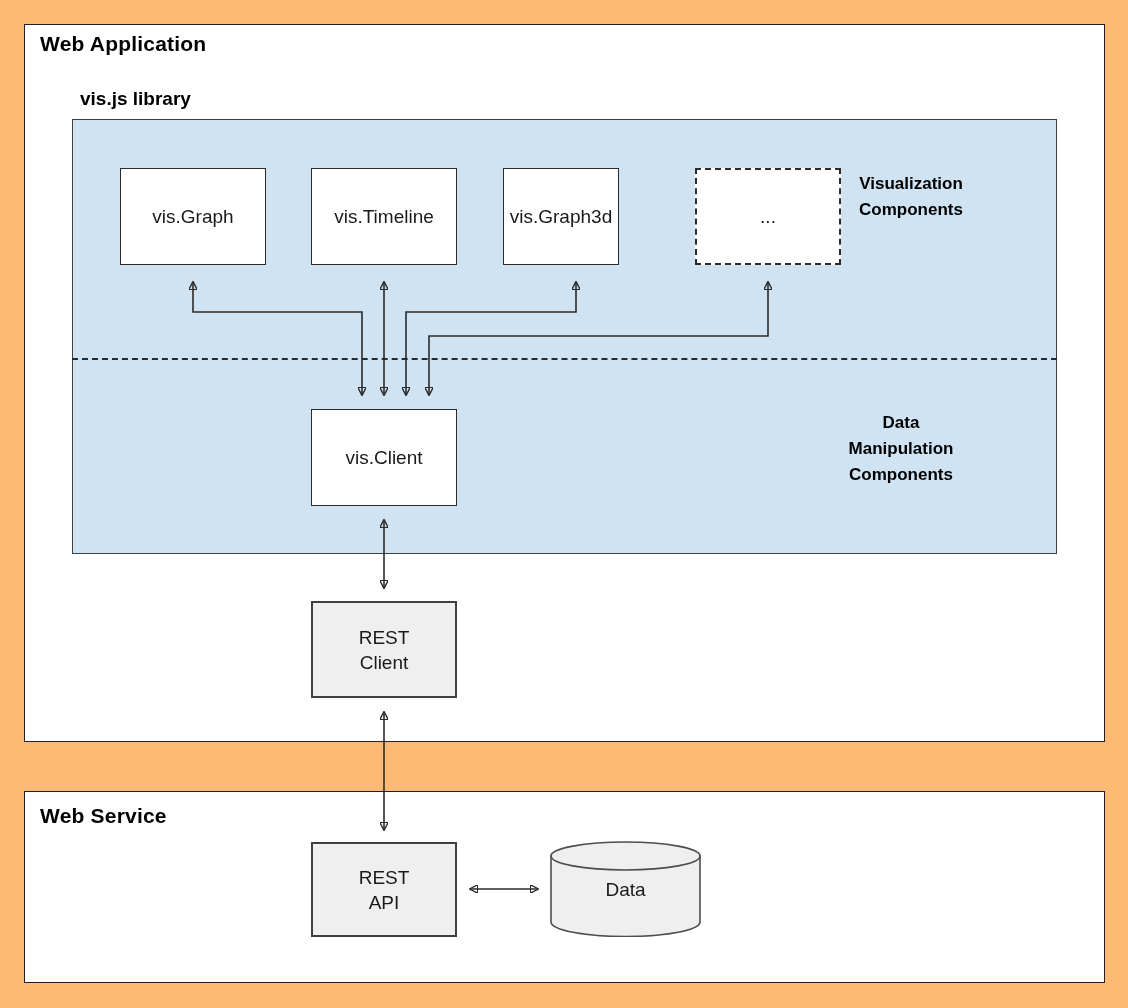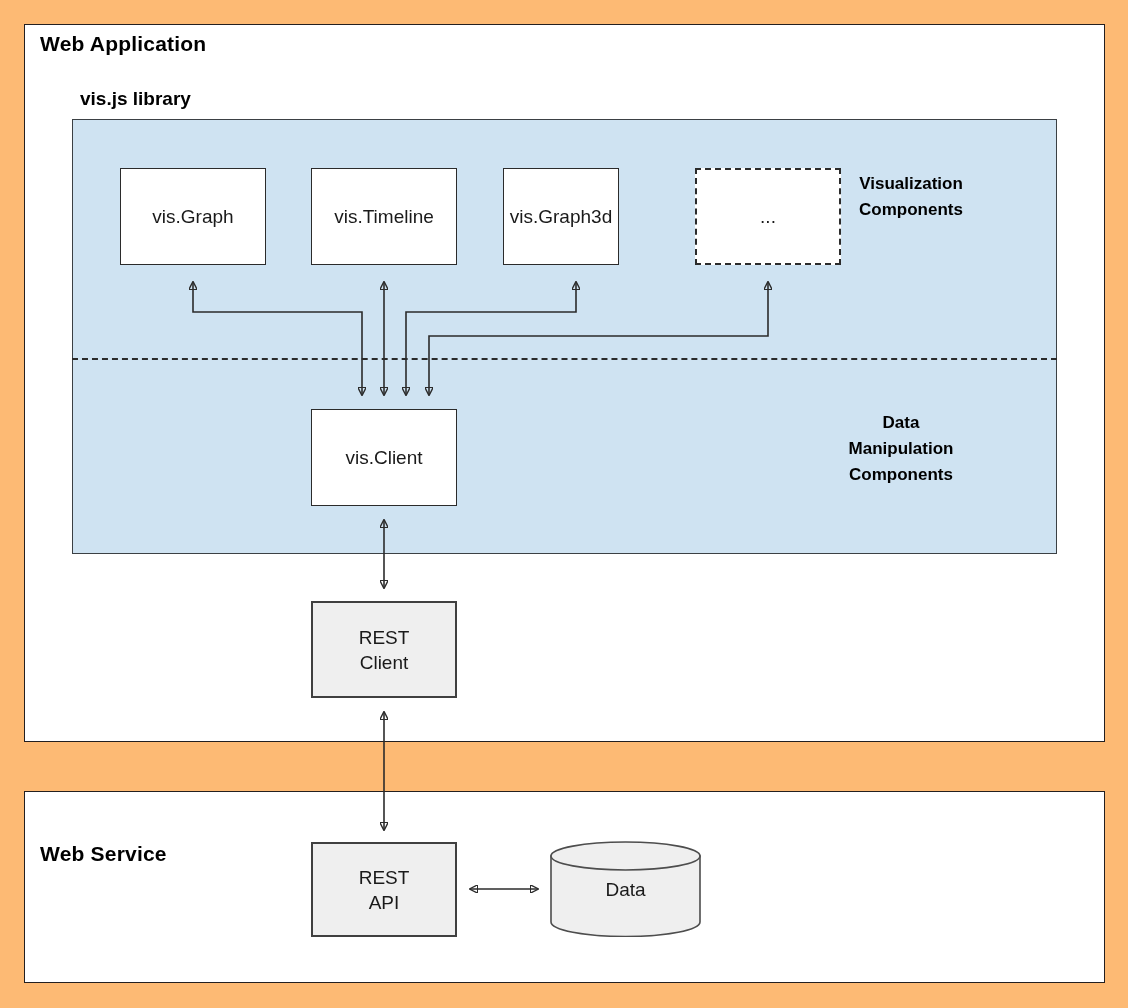--- a/index.html
+++ b/index.html
@@ -152,21 +152,21 @@
   <div class="node white" style="left:503px; top:168px; width:116px; height:97px;">vis.Graph3d</div>
 
   <div class="node dashed" style="left:695px; top:168px; width:146px; height:97px;">...</div>
 
   <div class="node white" style="left:311px; top:409px; width:146px; height:97px;">vis.Client</div>
 
   <div class="node gray" style="left:311px; top:601px; width:146px; height:97px;">REST
 Client</div>
 
   <div class="container-box" style="left:24px; top:791px; width:1081px; height:192px;"></div>
-  <div class="container-title" style="left:40px; top:842px;">Web Service</div>
+  <div class="container-title" style="left:40px; top:804px;">Web Service</div>
 
   <div class="node gray" style="left:311px; top:842px; width:146px; height:95px;">REST
 API</div>
 
   <div class="cylinder" style="left:550px; top:841px; width:151px; height:96px;">
     <svg width="151" height="96" viewBox="0 0 151 96">
       <path d="M1,15 L1,81 A74.5,14.5 0 0 0 150,81 L150,15 Z" fill="#efefef" stroke="#4d4d4d" stroke-width="1.6"></path>
       <ellipse cx="75.5" cy="15" rx="74.5" ry="14" fill="#efefef" stroke="#4d4d4d" stroke-width="1.6"></ellipse>
     </svg>
     <div class="cyl-label" style="top:38px;">Data</div>

